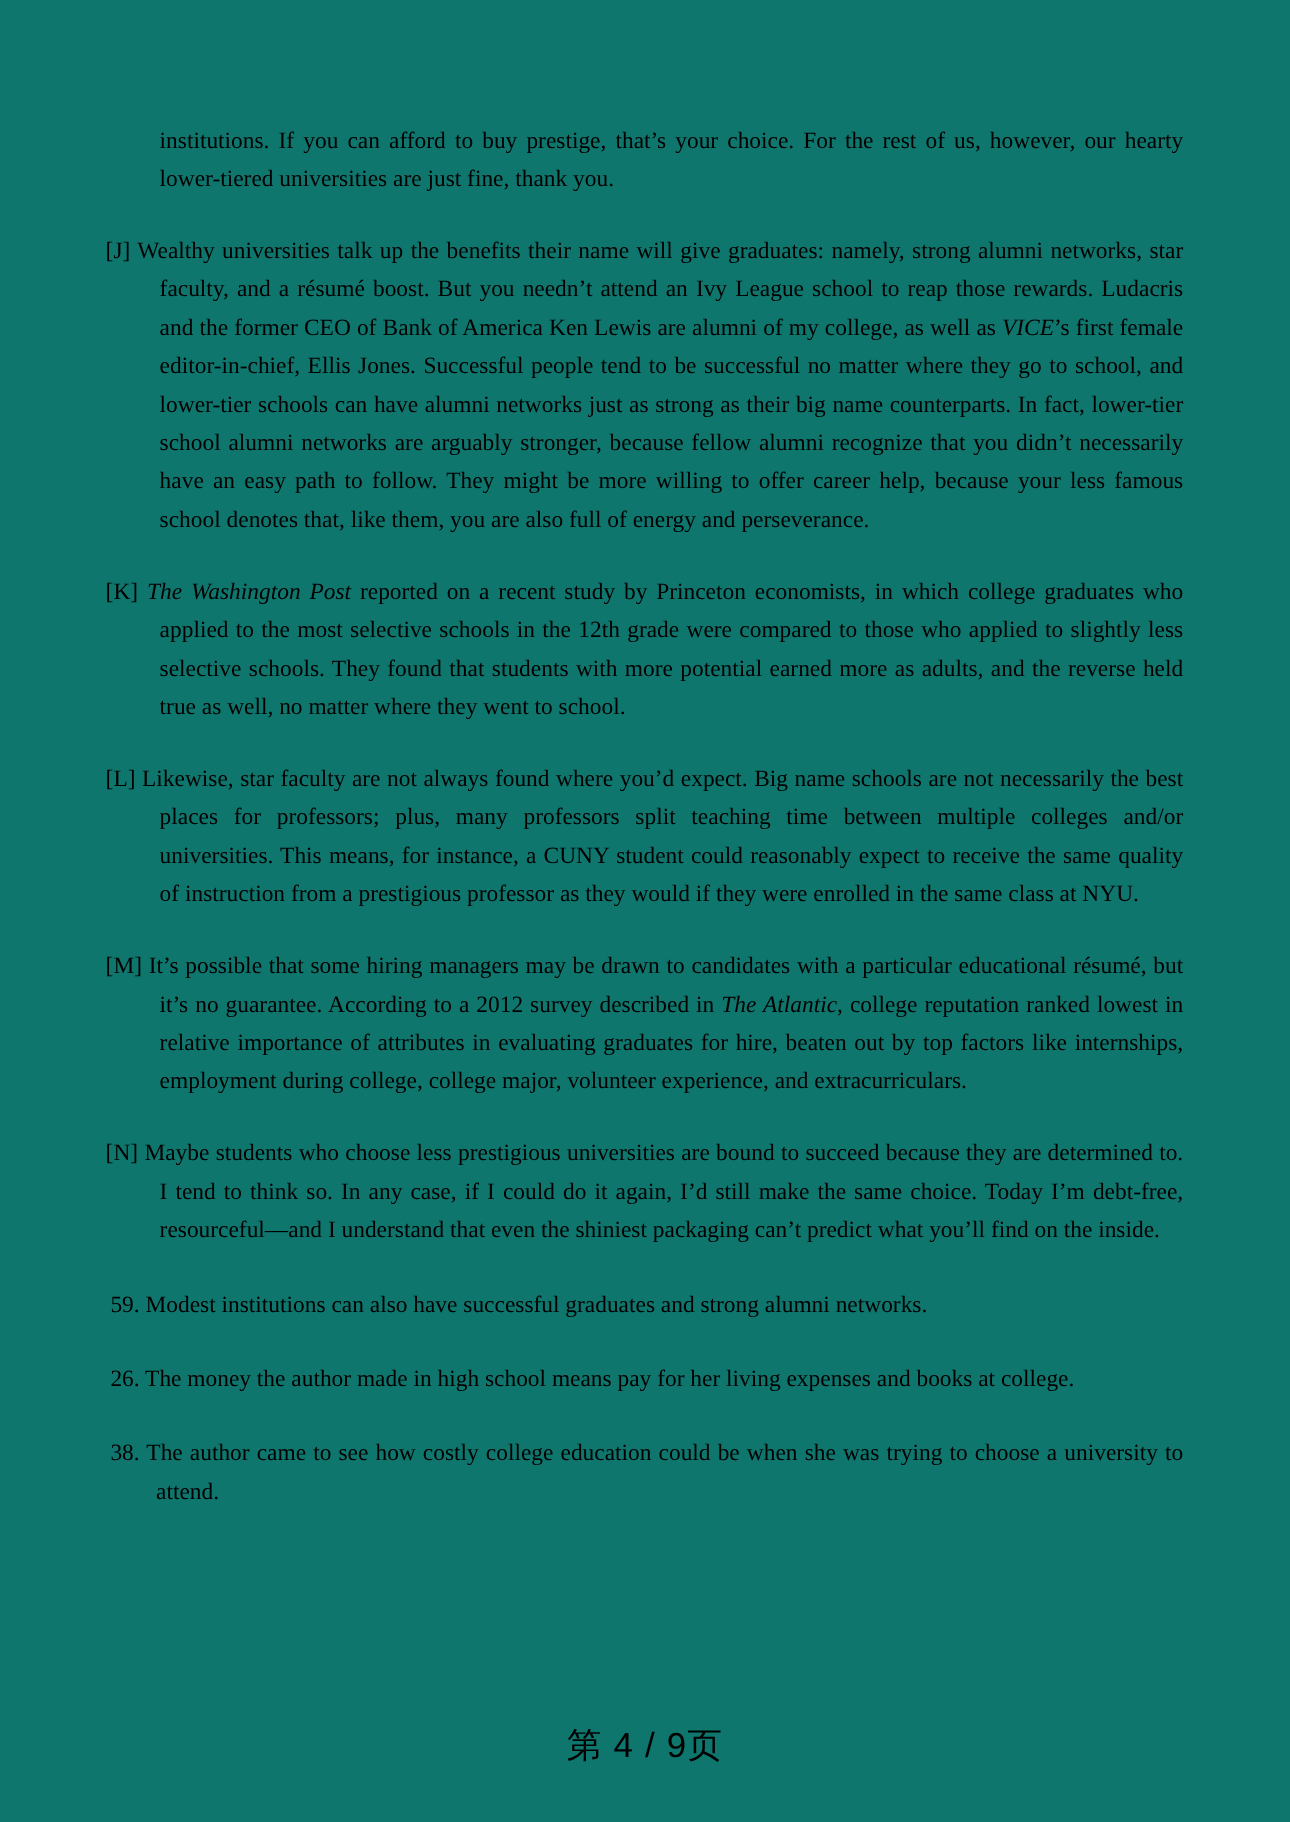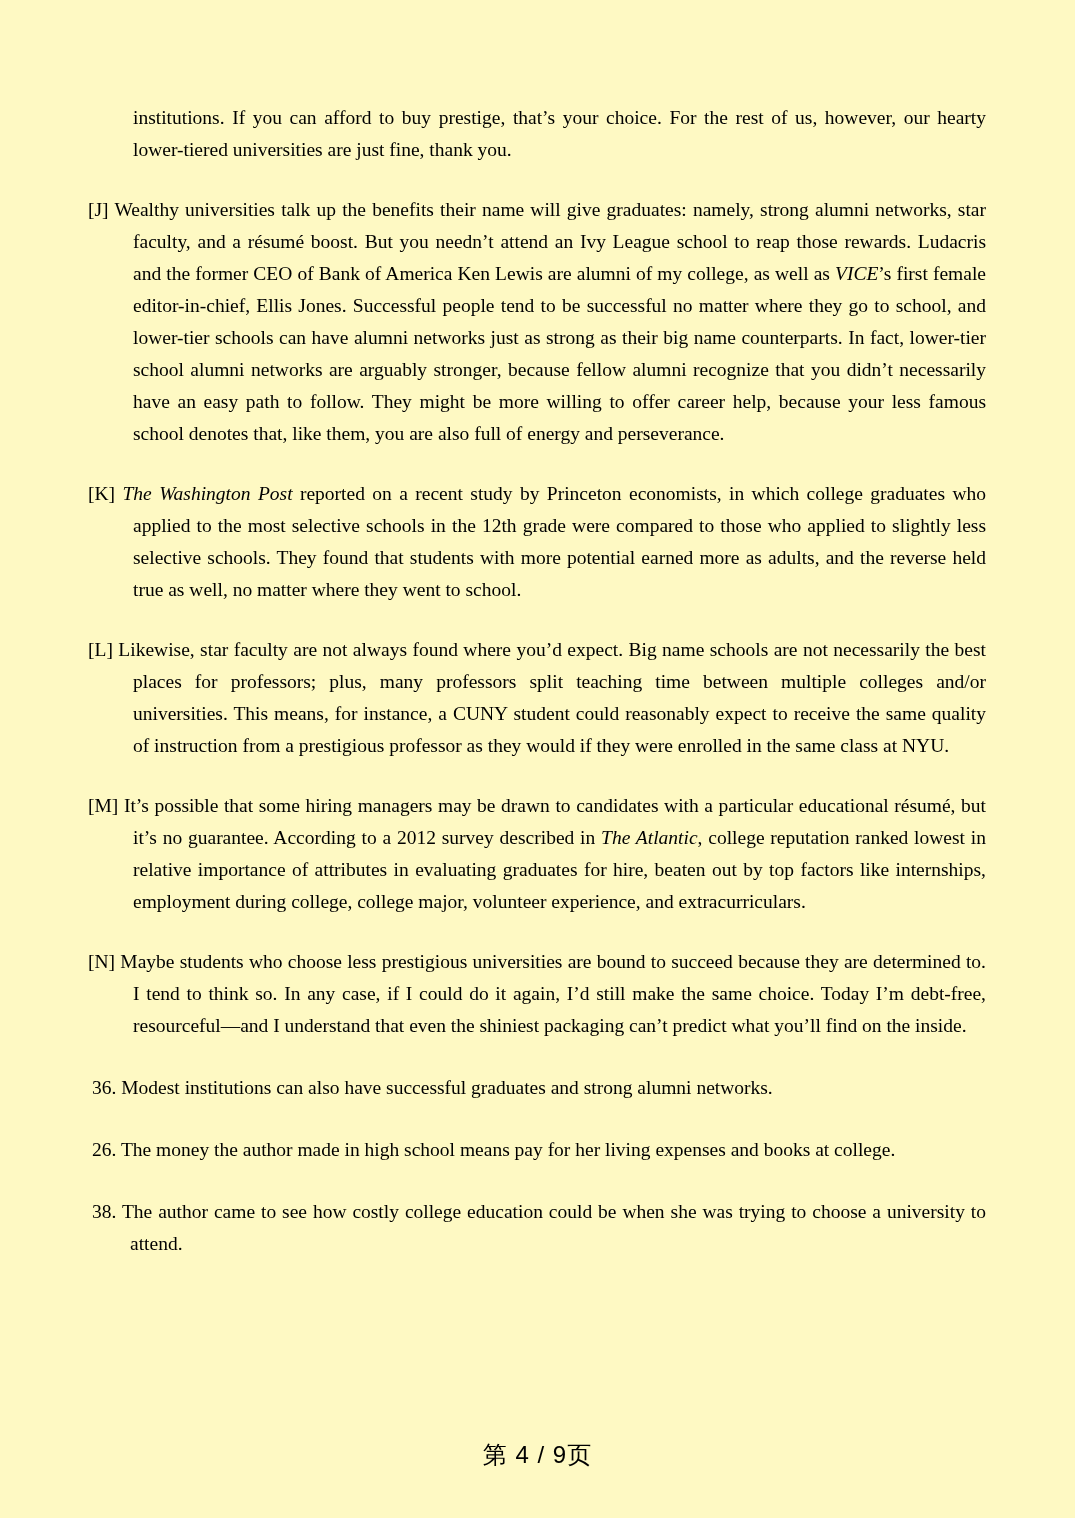--- a/index.html
+++ b/index.html
@@ -1,21 +1,21 @@
 <!DOCTYPE html>
 <html><head>
 <meta charset="utf-8">
 <style>
   * { margin: 0; padding: 0; box-sizing: border-box; }
   html, body { background: #ffffff; }
   .page {
     position: relative;
     width: 1075px;
     height: 1518px;
-    background: #fef9c3;
+    background: #0f766e;
     color: #000000;
     font-family: "Liberation Serif", "DejaVu Serif", serif;
     font-size: 19.5px;
     line-height: 32px;
     overflow: hidden;
   }
   .content {
     padding: 102px 89px 0 88px; 
   }
   .para {
@@ -42,21 +42,21 @@
     margin-bottom: 30px;
   }
   em { }
   .footer {
     position: absolute;
     left: 0;
     top: 1442px;
     width: 100%;
     text-align: center;
     font-family: "Liberation Sans", "DejaVu Sans", sans-serif;
-    font-size: 24px;
+    font-size: 29px;
     line-height: 26px;
     letter-spacing: 1px;
   }
 </style>
 </head>
 <body>
 
 <div class="page">
   <div class="content">
 
@@ -66,21 +66,21 @@
 
     <p class="para hang"><span class="plabel">[K]</span> <span class="ptext"><em>The Washington Post</em><span> reported on a recent study by Princeton economists, in which college graduates who applied to the most selective schools in the 12th grade were compared to those who applied to slightly less selective schools. They found that students with more potential earned more as adults, and the reverse held true as well, no matter where they went to school.</span></span></p>
 
     <p class="para hang"><span class="plabel">[L]</span> <span class="ptext"><span>Likewise, star faculty are not always found where you’d expect. Big name schools are not necessarily the best places for professors; plus, many professors split teaching time between multiple colleges and/or universities. This means, for instance, a CUNY student could reasonably expect to receive the same quality of instruction from a prestigious professor as they would if they were enrolled in the same class at NYU.</span></span></p>
 
     <p class="para hang"><span class="plabel">[M]</span> <span class="ptext"><span>It’s possible that some hiring managers may be drawn to candidates with a particular educational résumé, but it’s no guarantee. According to a 2012 survey described in </span><em>The Atlantic</em><span>, college reputation ranked lowest in relative importance of attributes in evaluating graduates for hire, beaten out by top factors like internships, employment during college, college major, volunteer experience, and extracurriculars.</span></span></p>
 
     <p class="para hang"><span class="plabel">[N]</span> <span class="ptext"><span>Maybe students who choose less prestigious universities are bound to succeed because they are determined to. I tend to think so. In any case, if I could do it again, I’d still make the same choice. Today I’m debt-free, resourceful—and I understand that even the shiniest packaging can’t predict what you’ll find on the inside.</span></span></p>
 
     <div class="statements">
-      <p class="statement"><span class="qnum">36.</span> <span>Modest institutions can also have successful graduates and strong alumni networks.</span></p>
+      <p class="statement"><span class="qnum">59.</span> <span>Modest institutions can also have successful graduates and strong alumni networks.</span></p>
       <p class="statement"><span class="qnum">26.</span> <span>The money the author made in high school means pay for her living expenses and books at college.</span></p>
       <p class="statement"><span class="qnum">38.</span> <span>The author came to see how costly college education could be when she was trying to choose a university to attend.</span></p>
     </div>
 
   </div>
 
   <div class="footer">第 4 / 9页</div>
 </div>
 
 </body></html>

